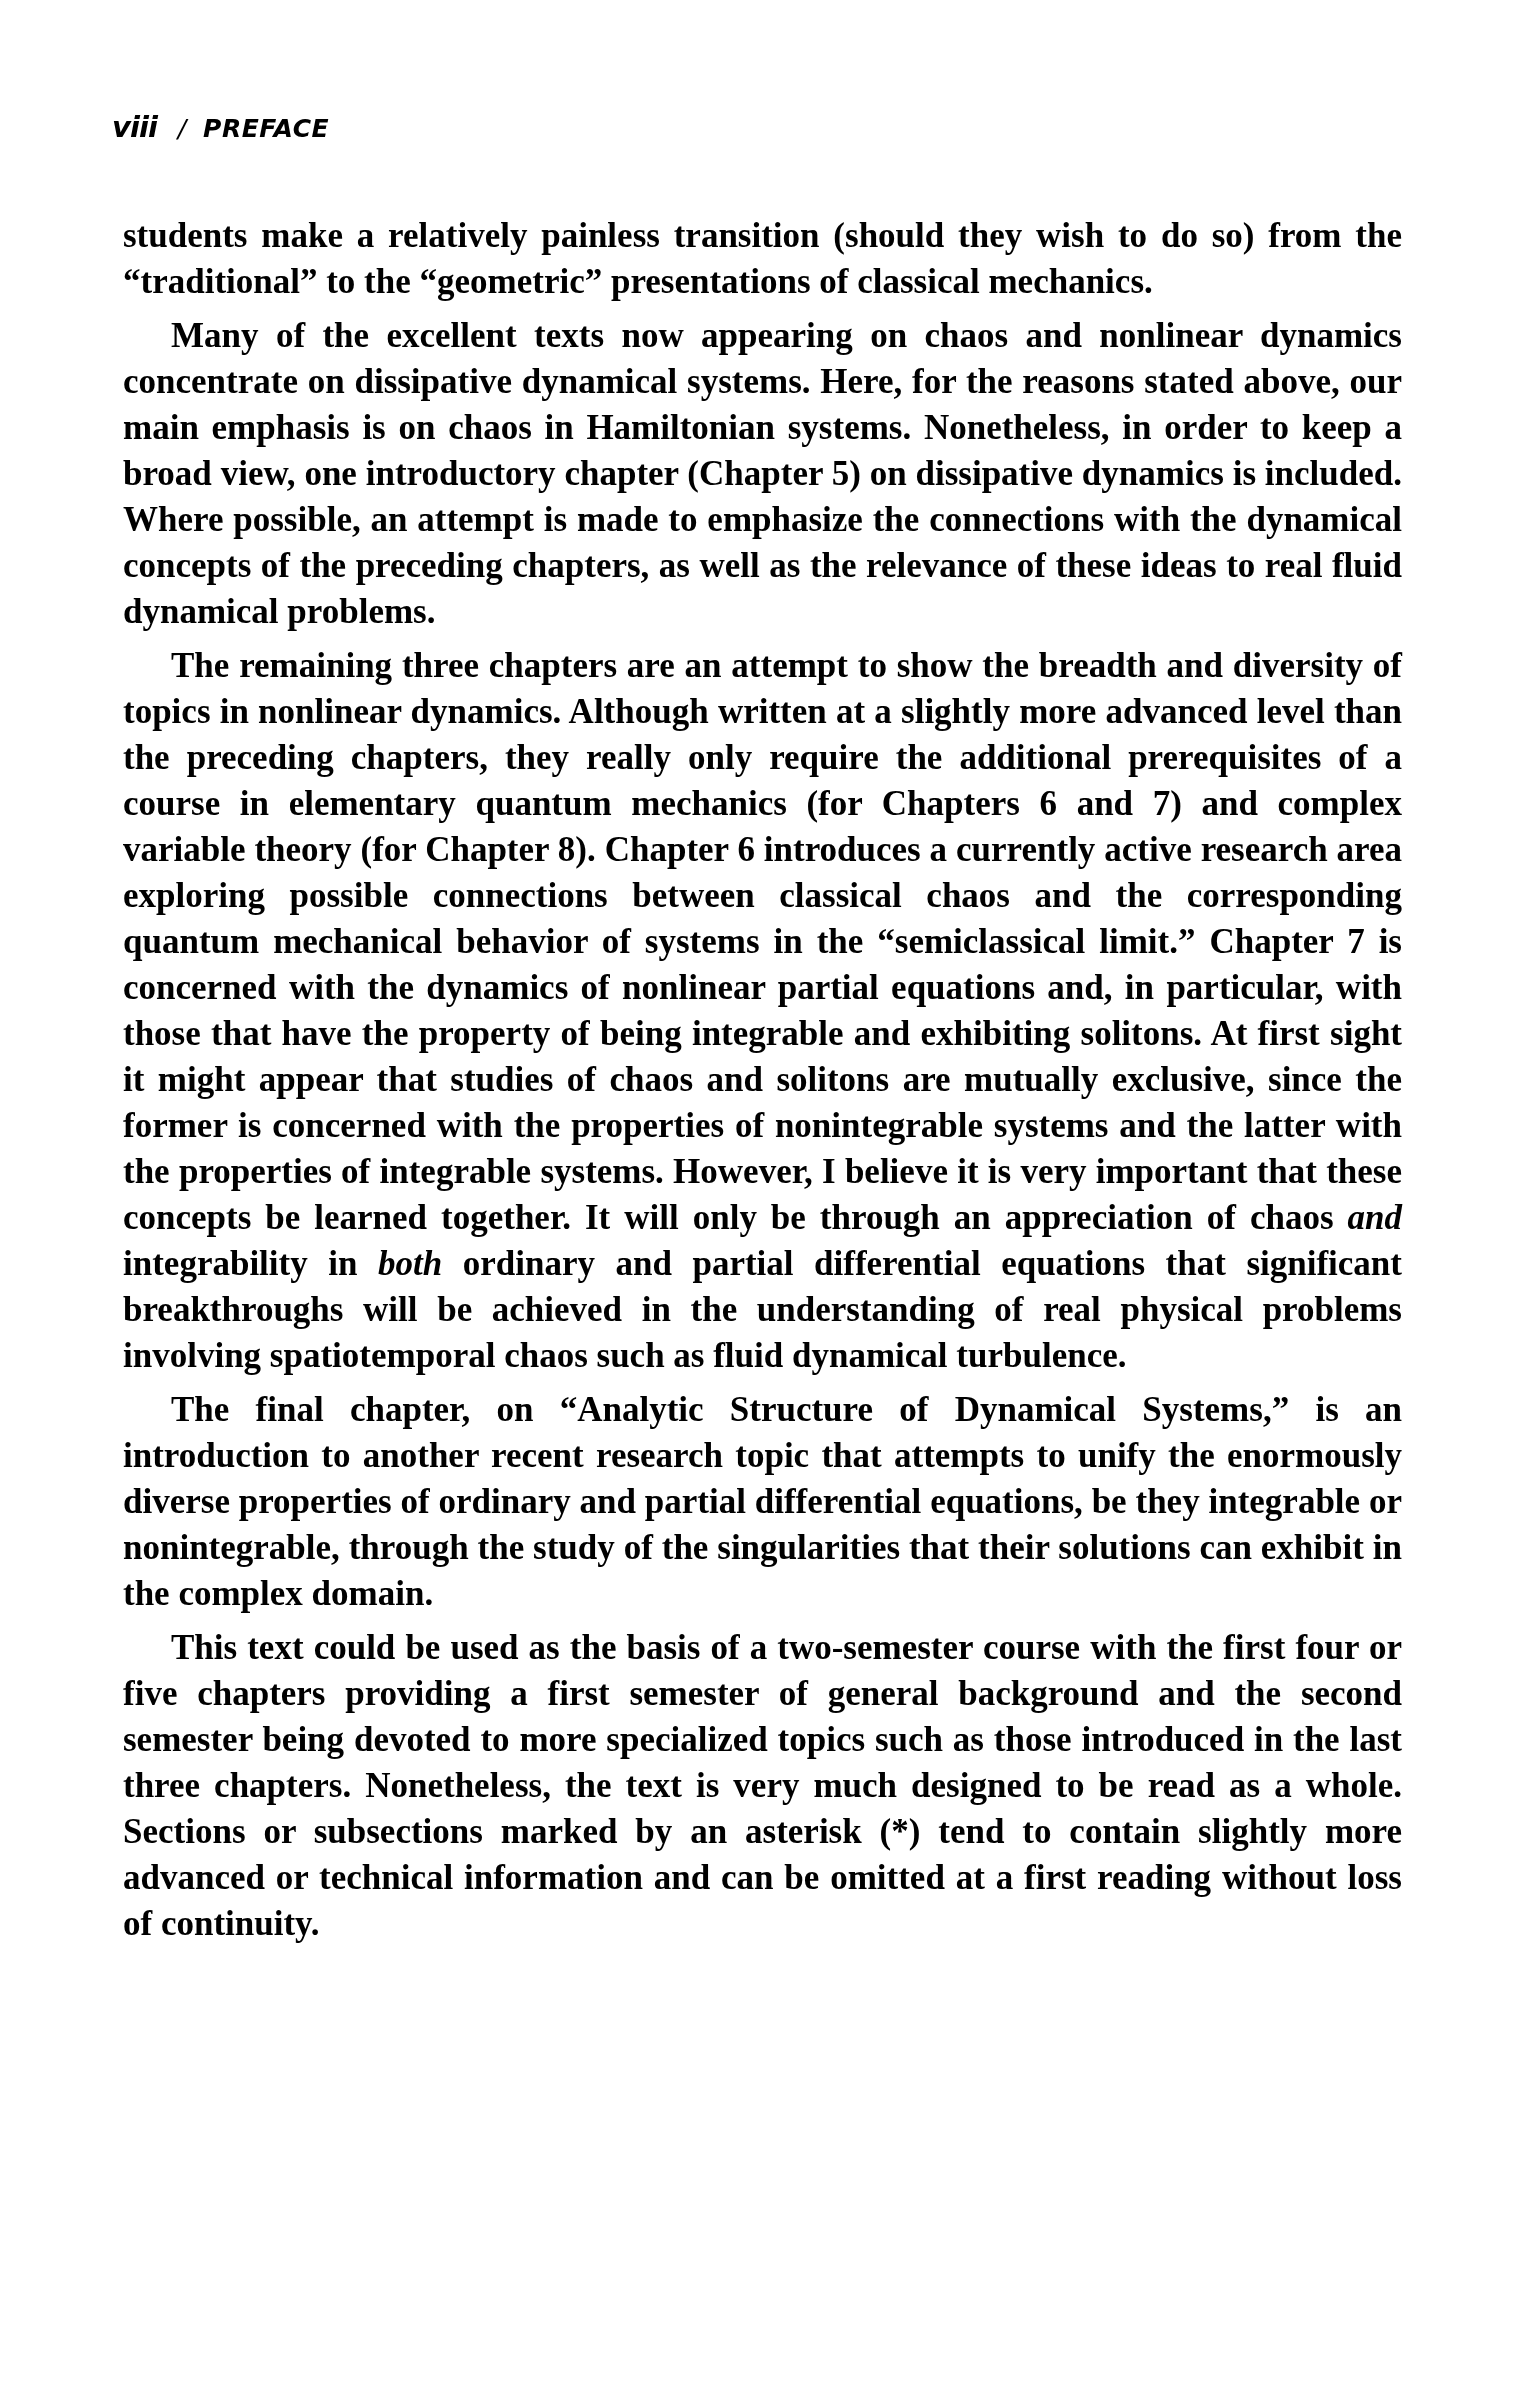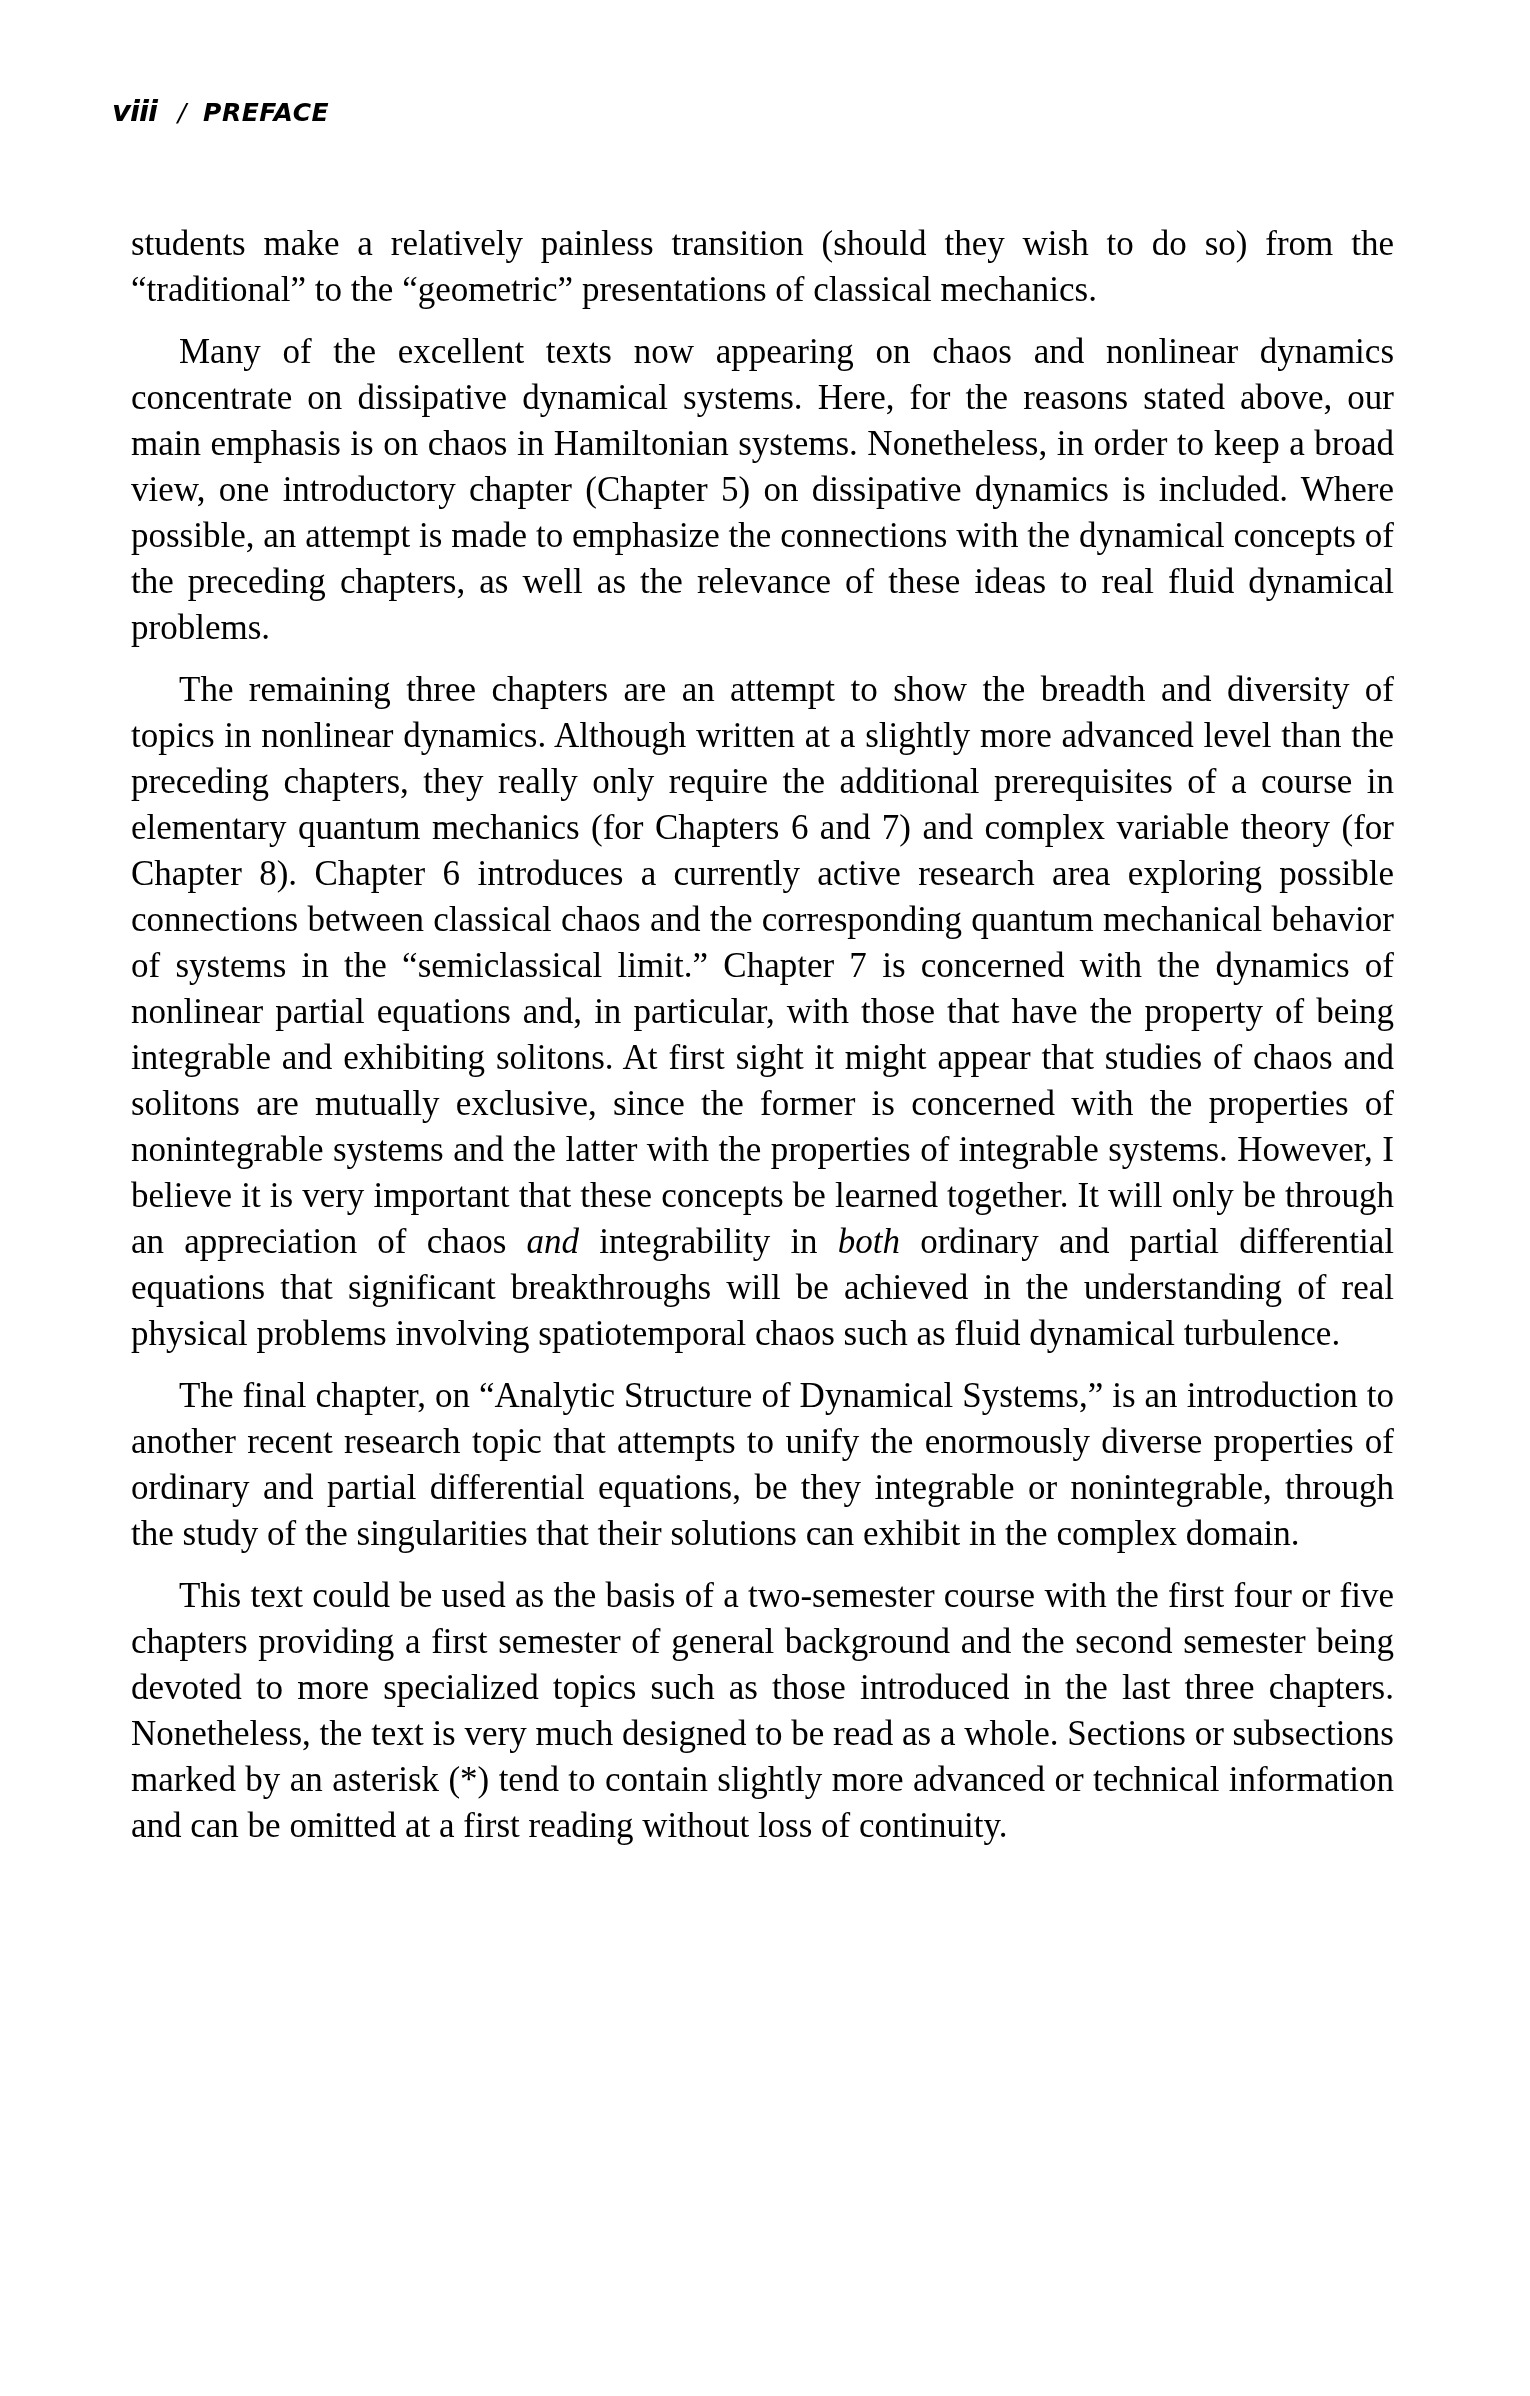--- a/index.html
+++ b/index.html
@@ -1,32 +1,32 @@
 <!DOCTYPE html>
 <html style="font-size:15px"><head>
 <meta charset="utf-8">
 <style>
   html, body { margin: 0; padding: 0; background: #ffffff; }
   body { width: 1531px; height: 2397px; position: relative; overflow: hidden; color: #000; }
   .header {
-    position: absolute; left: 112px; top: 94px;
+    position: absolute; left: 112px; top: 110px;
     font-family: "DejaVu Sans", "Liberation Sans", sans-serif;
     font-style: italic; font-size: 25px; color: #000;
     white-space: nowrap;
   }
   .header .folio { font-weight: bold; font-size: 29px; letter-spacing: -0.9px; }
   .header .sep { margin: 0 17px 0 20.5px; font-weight: normal; }
   .header .running { font-weight: 600; letter-spacing: 0.5px; }
   .body-text {
     position: absolute; left: 115px; top: 205px; width: 1295px;
     font-family: "Liberation Serif", "DejaVu Serif", serif;
     font-size: 35px; line-height: 46px; text-align: justify;
     color: #000;
   }
-  .body-text p { margin: 16px; text-indent: 0; }
+  .body-text p { margin: 8px; text-indent: 0; font-weight: bold; }
   .body-text p.indent { text-indent: 48px; }
   .body-text p.last-line-justify { text-align-last: justify; }
   em { font-style: italic; }
 </style>
 </head>
 <body>
 
 <div class="header">
   <span class="folio">viii</span><span class="sep">/</span><span class="running">PREFACE</span>
 </div>

